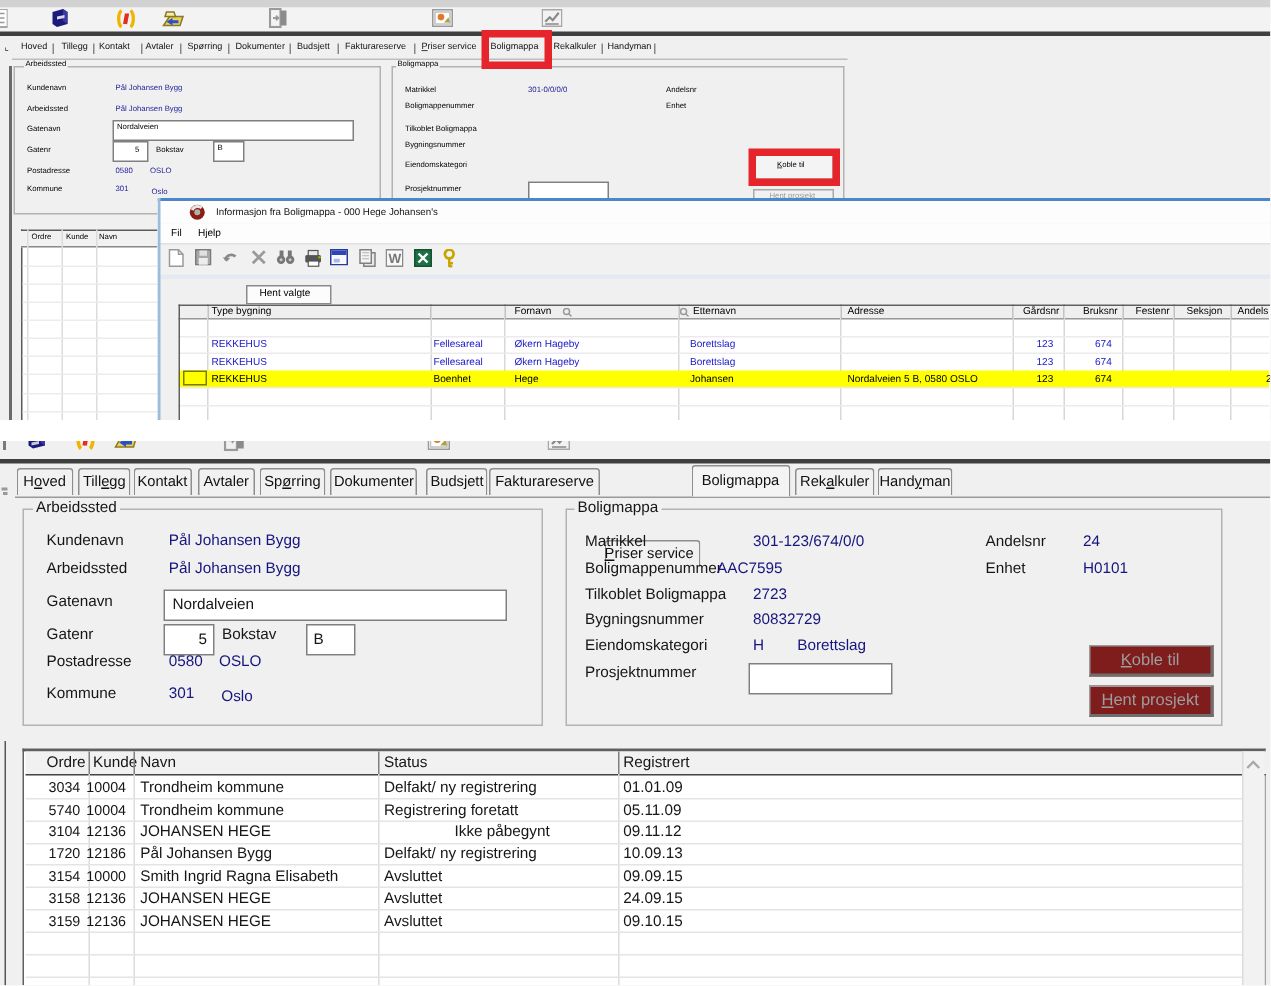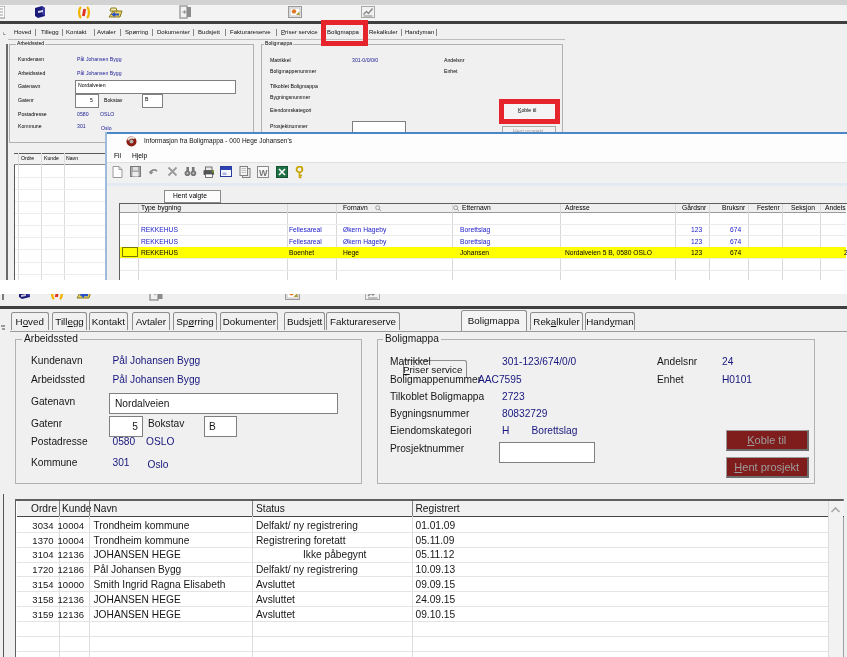--- a/index.html
+++ b/index.html
@@ -471,30 +471,30 @@
     <div class="abs rl" style="top:312.1px;"></div>
     <div class="abs rl" style="top:327.0px;"></div>
     <div class="abs rl" style="top:341.8px;"></div>
     <div class="abs rl" style="top:356.7px;"></div>
 
     <div class="lab num" style="top:225.6px;">3034</div>
         <div class="lab num2" style="top:225.6px;">10004</div>
         <div class="lab" style="left:93.5px;top:225.6px;">Trondheim kommune</div>
         <div class="lab" style="left:256px;top:225.6px;">Delfakt/ ny registrering</div>
         <div class="lab" style="left:415.5px;top:225.6px;">01.01.09</div>
-    <div class="lab num" style="top:240.5px;">1370</div>
+    <div class="lab num" style="top:240.5px;">5740</div>
         <div class="lab num2" style="top:240.5px;">10004</div>
         <div class="lab" style="left:93.5px;top:240.5px;">Trondheim kommune</div>
         <div class="lab" style="left:256px;top:240.5px;">Registrering foretatt</div>
         <div class="lab" style="left:415.5px;top:240.5px;">05.11.09</div>
     <div class="lab num" style="top:255.3px;">3104</div>
         <div class="lab num2" style="top:255.3px;">12136</div>
         <div class="lab" style="left:93.5px;top:255.3px;">JOHANSEN HEGE</div>
         <div class="lab" style="left:256px;top:255.3px;margin-left:47px;">Ikke påbegynt</div>
-        <div class="lab" style="left:415.5px;top:255.3px;">05.11.12</div>
+        <div class="lab" style="left:415.5px;top:255.3px;">09.11.12</div>
     <div class="lab num" style="top:270.2px;">1720</div>
         <div class="lab num2" style="top:270.2px;">12186</div>
         <div class="lab" style="left:93.5px;top:270.2px;">Pål Johansen Bygg</div>
         <div class="lab" style="left:256px;top:270.2px;">Delfakt/ ny registrering</div>
         <div class="lab" style="left:415.5px;top:270.2px;">10.09.13</div>
     <div class="lab num" style="top:285.0px;">3154</div>
         <div class="lab num2" style="top:285.0px;">10000</div>
         <div class="lab" style="left:93.5px;top:285.0px;">Smith Ingrid Ragna Elisabeth</div>
         <div class="lab" style="left:256px;top:285.0px;">Avsluttet</div>
         <div class="lab" style="left:415.5px;top:285.0px;">09.09.15</div>

